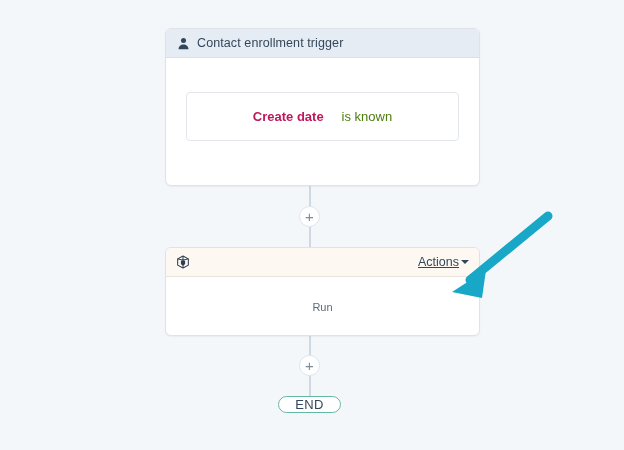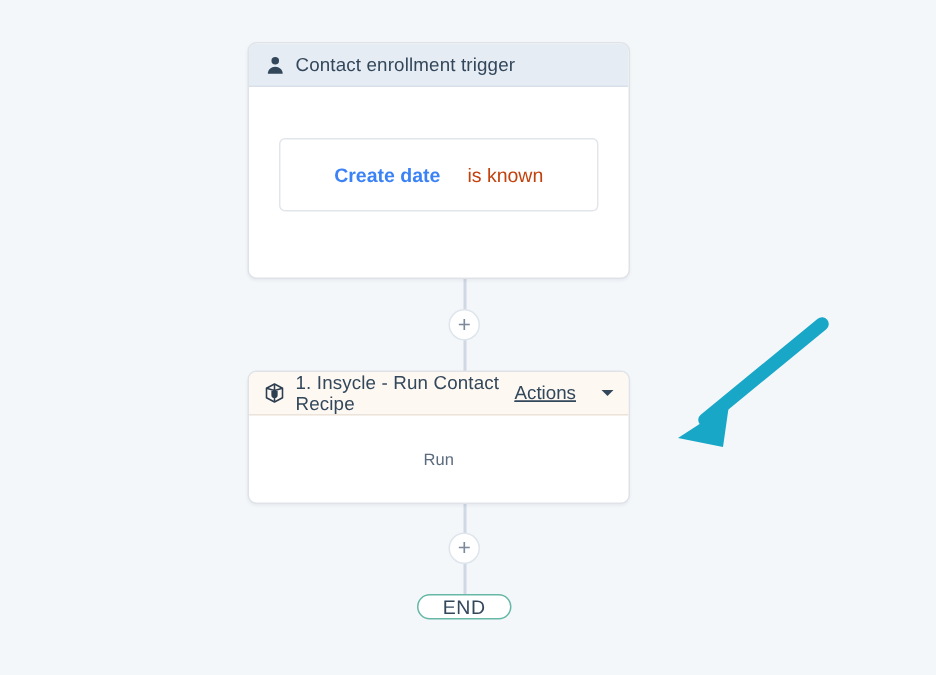--- a/index.html
+++ b/index.html
@@ -52,21 +52,21 @@
     font-weight: 400;
     margin-top: -1px;
   }
   .plus-1 { top: 206px; }
   .plus-2 { top: 355px; }
 
   
   .card {
     position: absolute;
     left: 165px;
-    width: 255px;
+    width: 315px;
     background: #ffffff;
     border: 1px solid #dfe3e8;
     border-radius: 6px;
     box-shadow: 0 1px 2px rgba(30,50,80,0.06);
     overflow: hidden;
     z-index: 2;
   }
 
   .card-header {
     display: flex;
@@ -101,21 +101,21 @@
     flex: 0 0 auto;
   }
   .icon-slot svg { display: block; }
 
   .hdr-title { letter-spacing: .1px; }
 
   
   .actions-link {
     display: flex;
     align-items: center;
-    gap: 17px;
+    gap: 2px;
     cursor: pointer;
     text-decoration: underline;
   }
   .actions-text {
     font-size: 12.5px;
     color: #33475b;
     text-decoration: underline;
   }
   .caret {
     width: 0; height: 0;
@@ -131,22 +131,22 @@
   .condition-box {
     border: 1px solid #e2e6ea;
     border-radius: 4px;
     background: #ffffff;
     height: 49px;
     display: flex;
     align-items: center;
     justify-content: center;
     font-size: 13px;
   }
-  .cond-strong { color: #3b82f6; font-weight: bold; text-align: right; }
-  .cond-light  { color: #c2410c; font-weight: normal; margin-left: 18px; }
+  .cond-strong { color: #be185d; font-weight: bold; text-align: right; }
+  .cond-light  { color: #4d7c0f; font-weight: normal; margin-left: 18px; }
 
   
   .action-body {
     height: 59px;
     display: flex;
     align-items: center;
     justify-content: center;
     font-size: 11px;
     color: #33475b;
   }
@@ -227,21 +227,20 @@
   <div class="card action-card">
     <div class="card-header">
       <div class="hdr-left">
         <span class="icon-slot">
           <svg width="14" height="14" viewBox="0 0 16 16">
             <path d="M8 1.1 14.1 4.4v7.2L8 14.9 1.9 11.6V4.4z" fill="none" stroke="#2d3e50" stroke-width="1.2" stroke-linejoin="round"></path>
             <path d="M8 1.1 8 6.1 M8 6.1 14.1 4.4 M8 6.1 1.9 4.4 M8 6.1 8 14.9" fill="none" stroke="#2d3e50" stroke-width="1.2" stroke-linejoin="round"></path>
             <path d="M5.6 6.5h4.8v3.0a2.4 2.4 0 0 1-4.8 0z" fill="#2d3e50"></path>
           </svg>
         </span>
-        <span class="hdr-title">1. Insycle - Run Contact Recipe</span>
       </div>
       <div class="actions-link">
         <span class="actions-text">Actions</span>
         <span class="caret"></span>
       </div>
     </div>
     <div class="action-body">
       <span class="run-light">Run</span>
     </div>
   </div>

